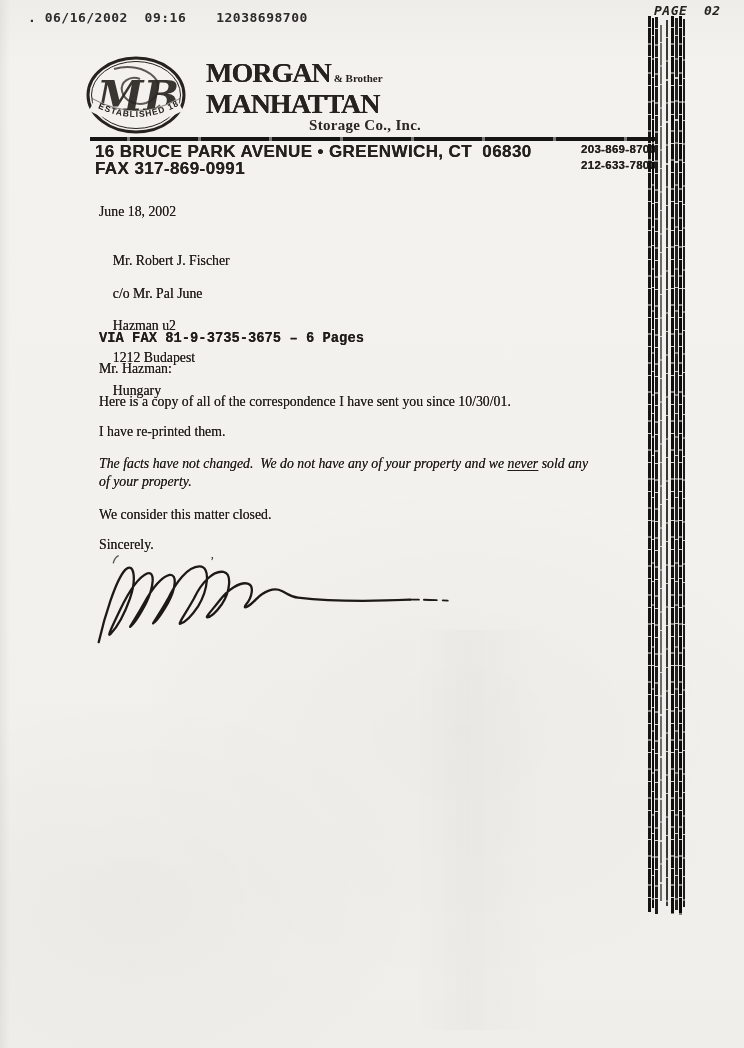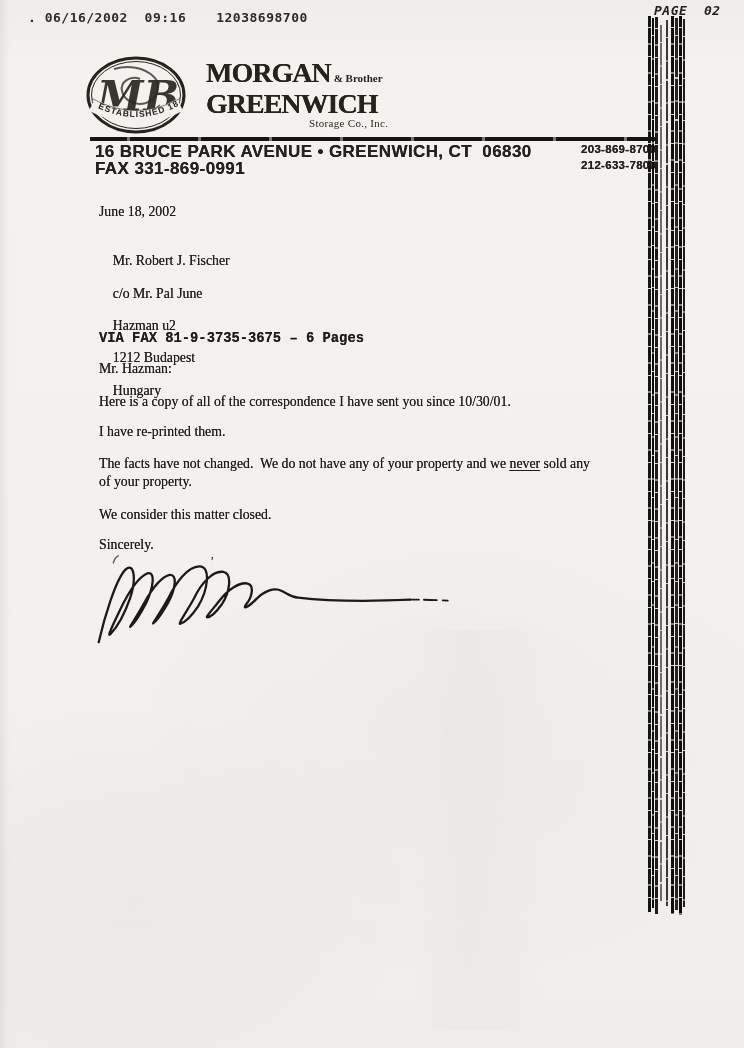--- a/index.html
+++ b/index.html
@@ -27,21 +27,21 @@
   
   .emblem{position:absolute;left:84px;top:55px;}
   .wordmark{position:absolute;left:181px;top:60px;width:240px;margin-left:25px;}
   .brand1,.brand2{
     font-family:"Liberation Serif", serif;font-weight:700;font-size:28px;
     color:#26221e;letter-spacing:-1px;line-height:25px;white-space:nowrap;
     text-shadow:0 0 .6px #26221e;
   }
   .brand-suffix{font-size:11px;font-weight:700;letter-spacing:0;margin-left:3px;text-shadow:none;}
   .brand3{
-    font-family:"Liberation Serif", serif;font-weight:400;font-size:11px;
+    font-family:"Liberation Serif", serif;font-weight:700;font-size:15px;
     color:#2a2622;margin-left:103px;margin-top:1px;letter-spacing:.3px;white-space:nowrap;
   }
   .rule{
     position:absolute;left:90px;top:137px;width:566px;height:4px;
     background:#171513;
     background-image:repeating-linear-gradient(90deg, rgba(255,255,255,0) 0 37px, rgba(243,241,237,.45) 37px 40px, rgba(255,255,255,0) 40px 71px);
   }
   .lh-left{
     position:absolute;left:95px;top:144px;
     font-family:"Liberation Sans", sans-serif;font-weight:700;font-size:17px;
@@ -56,21 +56,21 @@
   }
   
   .body-text{position:absolute;left:99px;font-size:13.8px;line-height:16.2px;
     color:#1f1c19;text-shadow:0 0 .4px rgba(31,28,25,.85);white-space:pre-wrap;}
   .t-date{top:204px;}
   .t-recipient{top:237px;}
   .t-viafax{top:331px;font-weight:700;font-family:Liberation Mono, monospace;}
   .t-salutation{top:361px;}
   .t-p1{top:394px;}
   .t-p2{top:424px;}
-  .t-p3{top:455px;width:580px;line-height:17.5px;}
+  .t-p3{top:455px;width:580px;line-height:17.5px;font-style:italic;}
   .t-p4{top:507px;}
   .t-closing{top:537px;}
   .u{text-decoration:underline;text-underline-offset:2px;}
   .stray-comma{position:absolute;left:210px;top:546px;font-size:13px;color:#2a2724;}
   
   .signature{position:absolute;left:92px;top:551px;}
   
   .streaks{position:absolute;left:644px;top:16px;width:46px;height:902px;}
   .streak{position:absolute;top:0;}
   .t1{background-image:repeating-linear-gradient(180deg, rgba(243,241,237,0) 0 11px, rgba(243,241,237,.85) 11px 12px, rgba(243,241,237,0) 12px 27px, rgba(243,241,237,.5) 27px 29px);}
@@ -96,27 +96,27 @@
     </g>
     <path id="bannerArc" d="M 8,50 Q 52,74 96,50" fill="none" stroke="#f3f1ed" stroke-width="13"></path>
     <path d="M 8,50 Q 52,74 96,50" fill="none" stroke="#26221e" stroke-width="1" transform="translate(0,-6.5)" opacity=".55"></path>
     <text font-family="Liberation Sans, sans-serif" font-size="8.5" font-weight="bold" fill="#26221e" letter-spacing="1">
       <textPath href="#bannerArc" startOffset="7%">ESTABLISHED 1851</textPath>
     </text>
   </svg>
 
   <div class="wordmark">
     <div class="brand1"><span>MORGAN</span><span class="brand-suffix">&amp; Brother</span></div>
-    <div class="brand2">GREENWICH</div>
+    <div class="brand2">MANHATTAN</div>
     <div class="brand3">Storage Co., Inc.</div>
   </div>
 
   <div class="rule"></div>
 
-  <div class="lh-left"><span>16 BRUCE PARK AVENUE • GREENWICH, CT  06830</span><br><span>FAX 331-869-0991</span></div>
+  <div class="lh-left"><span>16 BRUCE PARK AVENUE • GREENWICH, CT  06830</span><br><span>FAX 317-869-0991</span></div>
 
   <div class="lh-right"><span>203-869-8700</span><br><span>212-633-7800</span></div>
 
   <div class="body-text t-date">June 18, 2002</div>
 
   <div class="body-text t-recipient">
     <span>Mr. Robert J. Fischer</span><br>
     <span>c/o Mr. Pal June</span><br>
     <span>Hazman u2</span><br>
     <span>1212 Budapest</span><br>

